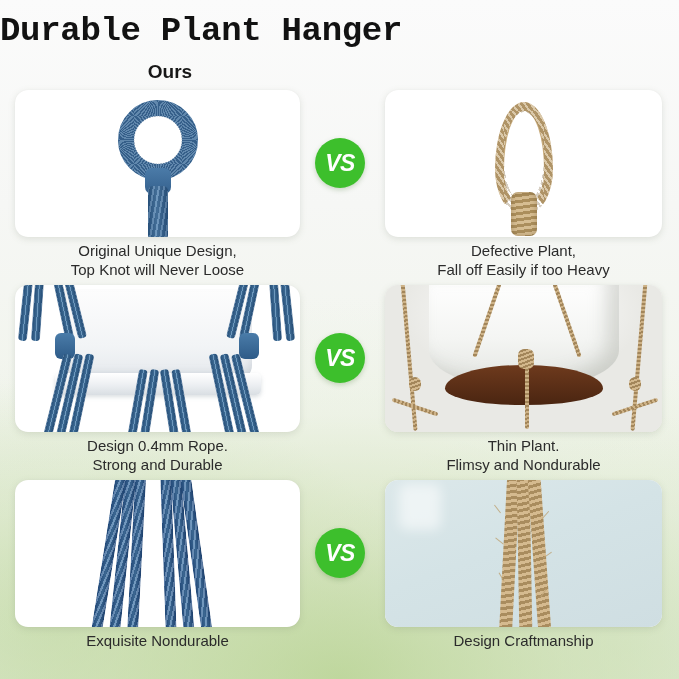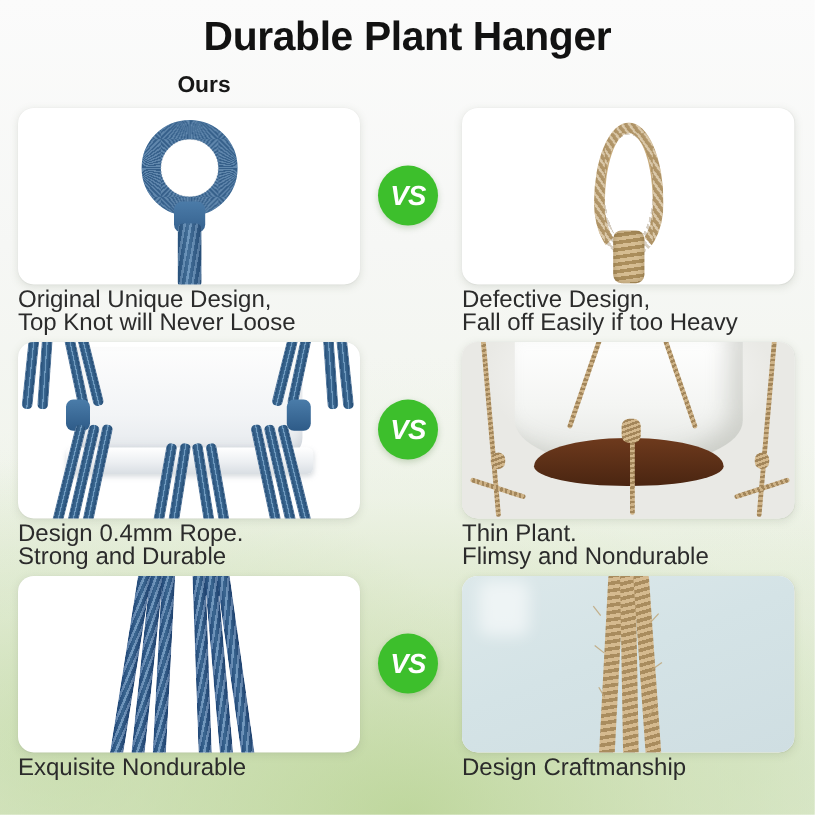--- a/index.html
+++ b/index.html
@@ -14,23 +14,23 @@
     background:
       radial-gradient(120% 75% at 50% 100%, rgba(186,212,150,0.85) 0%, rgba(205,223,178,0.55) 28%, rgba(228,238,215,0.25) 52%, rgba(255,255,255,0) 75%),
       radial-gradient(90% 60% at 8% 92%, rgba(173,205,136,0.55) 0%, rgba(255,255,255,0) 60%),
       radial-gradient(85% 55% at 92% 95%, rgba(196,219,176,0.45) 0%, rgba(255,255,255,0) 62%),
       linear-gradient(180deg,#fbfbfb 0%, #f6f7f5 30%, #f2f5ee 55%, #eaf0e0 78%, #e2ecd4 100%);
     overflow:hidden;
   }
   
   #title{
     position:absolute;left:0;right:0;top:12px;
-    text-align:center;
     font-size:34px;font-weight:bold;color:#121212;
     letter-spacing:-0.3px;
+    font-family:Liberation Mono, monospace;
   }
   .col-head{
     position:absolute;top:61px;
     font-size:19px;font-weight:bold;color:#171717;
     text-align:center;
   }
   #head-ours{left:70px;width:200px;}
   #head-others{left:423px;width:200px;}
 
   
@@ -40,22 +40,22 @@
     width:285px;height:147px;
     background:#fff;
     border-radius:13px;
     box-shadow:0 2px 7px rgba(110,120,100,0.18),0 0 1px rgba(0,0,0,0.06);
     overflow:hidden;
   }
   .card.left{left:15px;}
   .card.right{left:385px;width:277px;}
   .cap{
     position:absolute;top:151px;
-    font-size:20px;line-height:19px;color:#2b2b2b;
-    white-space:pre-line;
+    font-size:15px;line-height:19px;color:#2b2b2b;
+    text-align:center;white-space:pre-line;
   }
   .cap.left{left:15px;width:285px;}
   .cap.right{left:385px;width:277px;}
 
   
   .vs{
     position:absolute;left:315px;top:48px;
     width:50px;height:50px;border-radius:50%;
     display:flex;align-items:center;justify-content:center;
     color:#fff;font-size:23px;font-weight:bold;font-style:italic;
@@ -235,21 +235,21 @@
     <div class="card right">
       <div class="art">
         <div class="jute-loop"></div>
         <div class="jute-loop tex"></div>
         <div class="jute-coil"></div>
       </div>
     </div>
 
     <div class="cap left">Original Unique Design,
 Top Knot will Never Loose</div>
-    <div class="cap right">Defective Design,
+    <div class="cap right">Defective Plant,
 Fall off Easily if too Heavy</div>
   </div>
 
   <div class="row" style="top:285px;">
 
     <div class="card left">
       <div class="art">
         <div class="pot-w"></div>
         <div class="pot-lip"></div>
 

